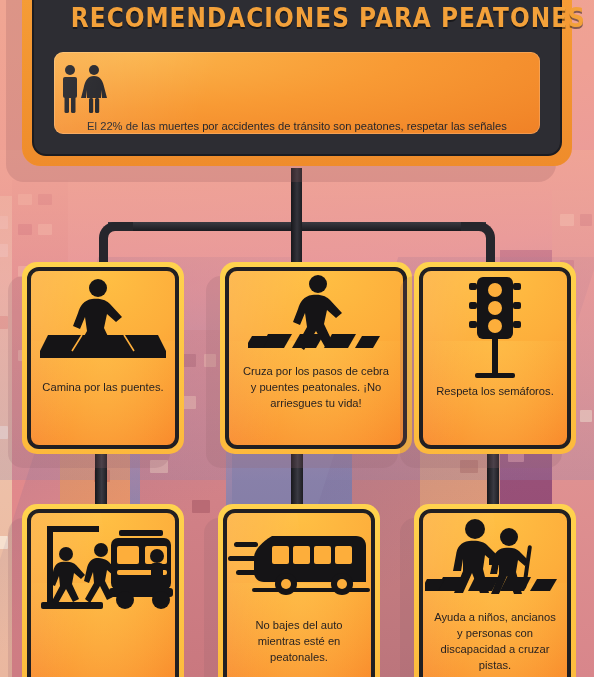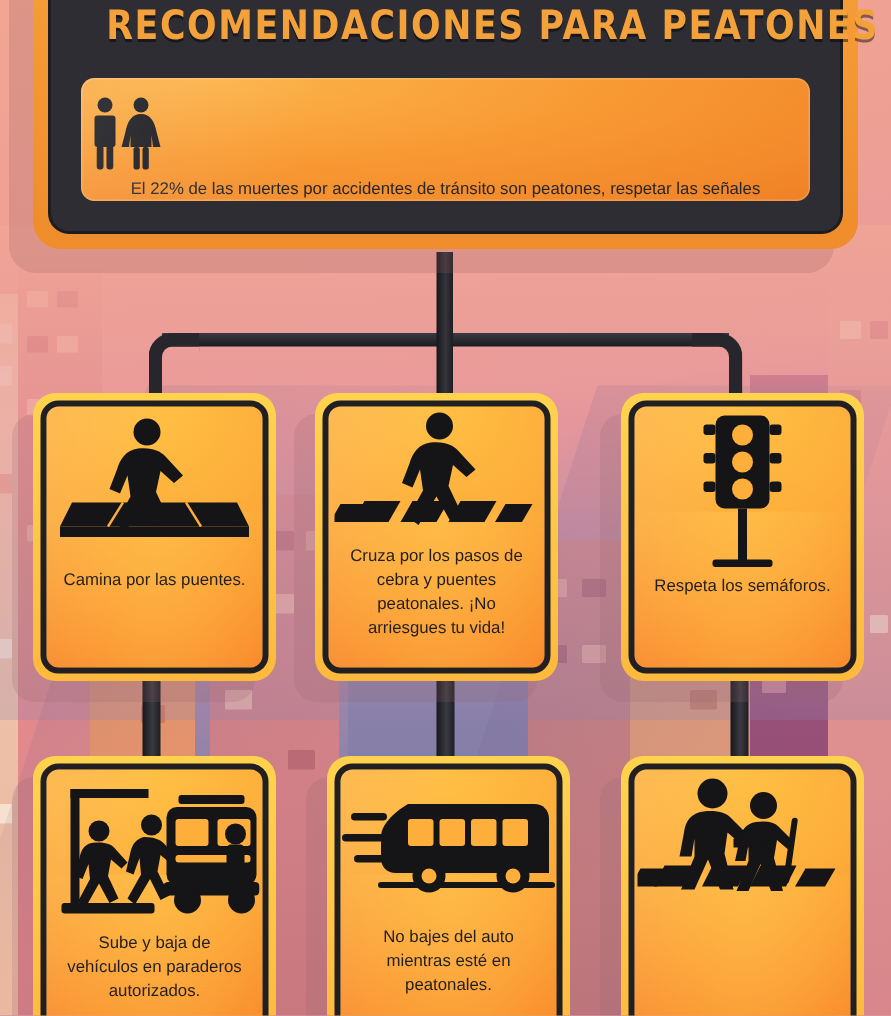--- a/index.html
+++ b/index.html
@@ -259,21 +259,21 @@
             <path d="M8 60h110l8 16H0z"></path>
             <path d="M0 76h126v7H0z"></path>
             <path d="M42 60l-10 16M84 60l10 16" stroke="#fdae3b" stroke-width="1.6" fill="none"></path>
           </g>
         </svg>
       </div>
       <div class="card-text">Camina por las puentes.</div>
     </div>
   </div>
 
-  <div class="card" style="left:210px;top:262px;width:162px;height:192px;">
+  <div class="card" style="left:220px;top:262px;width:192px;height:192px;">
     <div class="card-body">
       <div class="card-icon" style="height:92px;">
         <svg width="136" height="90" viewBox="0 0 136 90">
           <g fill="#151416">
             <circle cx="70" cy="12" r="9"></circle>
             <path d="M64 23c-8 1-12 7-14 14l-5 13 7 3 5-12 2 14-10 18 7 5 12-19 9 16 8-4-9-19 3-14 9 8 6-5-12-13c-3-3-8-6-18-5z"></path>
             <path d="M20 62h24l-8 14H12z"></path>
             <path d="M52 62h24l-8 14H44z"></path>
             <path d="M84 62h24l-8 14H76z"></path>
             <path d="M114 64h18l-7 12h-18z"></path>
@@ -331,21 +331,20 @@
           </g>
           <g fill="#fdae3b">
             <rect x="84" y="30" width="22" height="18" rx="2"></rect>
             <rect x="112" y="30" width="22" height="18" rx="2"></rect>
             <rect x="84" y="54" width="50" height="5" rx="2"></rect>
           </g>
           <circle cx="124" cy="40" r="7" fill="#151416"></circle>
           <rect x="118" y="47" width="12" height="16" rx="3" fill="#151416"></rect>
         </svg>
       </div>
-      <div class="card-text">Sube y baja de vehículos en paraderos autorizados.</div>
     </div>
   </div>
 
   <div class="card" style="left:218px;top:504px;width:162px;height:192px;">
     <div class="card-body">
       <div class="card-icon" style="height:104px;">
         <svg width="142" height="86" viewBox="0 0 142 86">
           <g fill="#151416">
             <path d="M44 14h84c6 0 10 4 10 10v36H36c-6 0-10-4-10-10V36c0-8 8-16 18-22z"></path>
             <circle cx="58" cy="62" r="11"></circle>
@@ -381,16 +380,17 @@
             <rect x="100" y="30" width="4" height="44" rx="2" transform="rotate(8 102 52)"></rect>
             <path d="M64 44h22v6H64z"></path>
             <path d="M18 62h24l-7 14H11z"></path>
             <path d="M50 62h24l-7 14H43z"></path>
             <path d="M82 62h24l-7 14H75z"></path>
             <path d="M112 64h20l-7 12h-20z"></path>
             <path d="M2 64h18l-7 12H-5z"></path>
           </g>
         </svg>
       </div>
+      <div class="card-text">Ayuda a niños, ancianos y personas con discapacidad  a cruzar pistas.</div>
     </div>
   </div>
 
 </div>
 
 </body></html>

